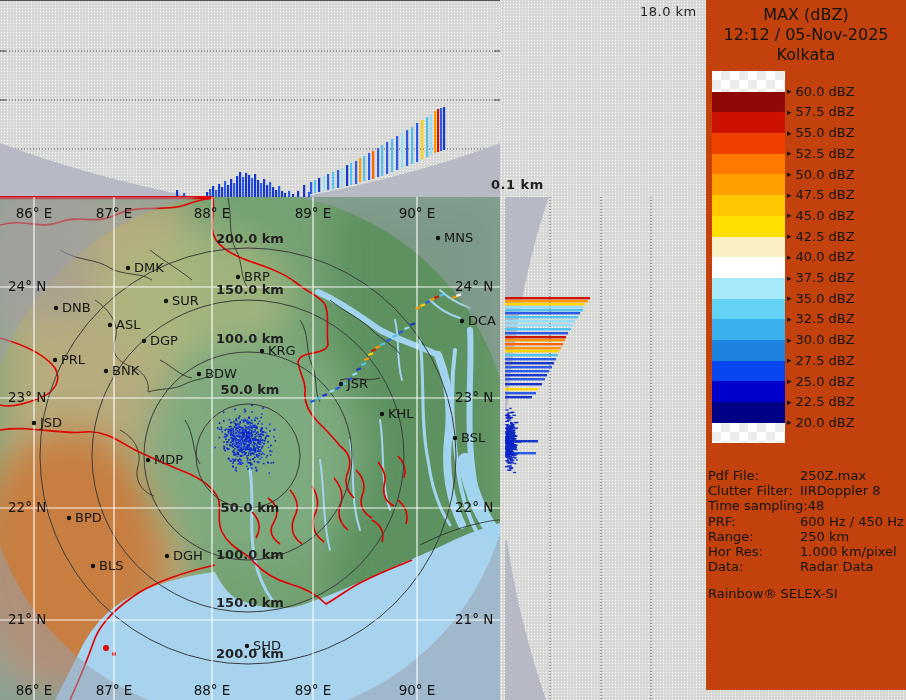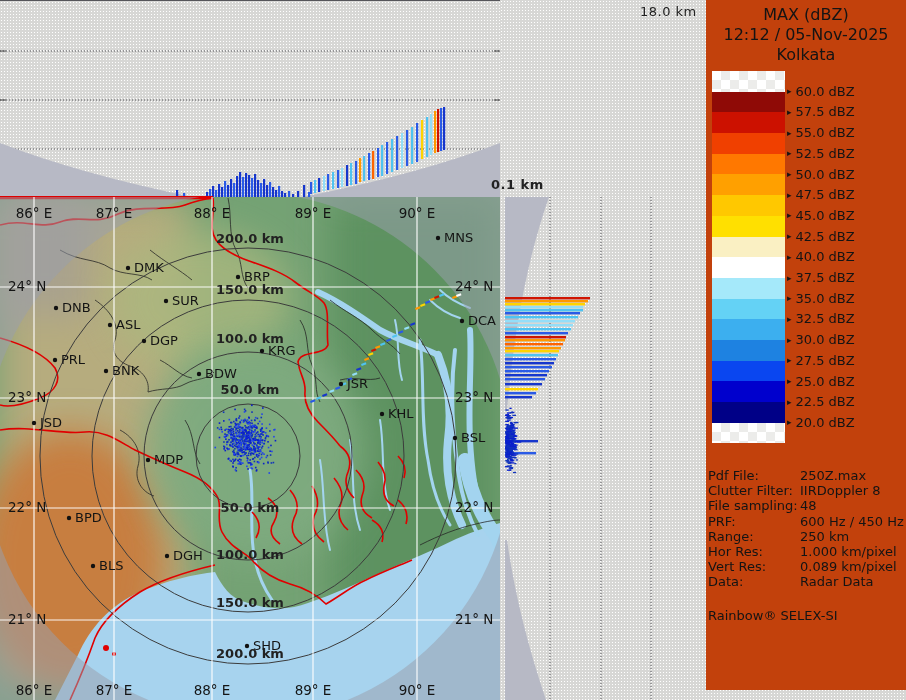--- a/index.html
+++ b/index.html
@@ -37,21 +37,21 @@
   .scale-tick{
     position:absolute;left:81px;width:115px;font-size:13px;white-space:nowrap;color:#141414;
     display:flex;align-items:center;
   }
   .scale-tick .arrow{font-size:9px;margin-right:4px;color:#141414;}
   
   #metadata{position:absolute;left:2px;top:468px;width:196px;font-size:13px;line-height:15.2px;color:#141414;}
   .meta-row{display:flex;}
   .meta-label{min-width:92px;white-space:nowrap;}
   .meta-value{white-space:pre-line;text-align:center;}
-  #meta-footer{margin-top:18px;}
+  #meta-footer{margin-top:12px;}
   svg{display:block;}
   text{font-family:"DejaVu Sans",sans-serif;}
 </style>
 </head>
 <body>
 
 <div id="root">
 
   <div id="top-panel" class="panel dither">
     <svg width="500" height="197" viewBox="0 0 500 197">
@@ -1467,38 +1467,34 @@
     <div id="metadata">
         <div class="meta-row">
           <span class="meta-label">Pdf File:</span>
           <span class="meta-value">250Z.max</span>
         </div>
         <div class="meta-row">
           <span class="meta-label">Clutter Filter:</span>
           <span class="meta-value">IIRDoppler 8</span>
         </div>
         <div class="meta-row">
-          <span class="meta-label">File sampling:</span>
+          <span class="meta-label">Time sampling:</span>
           <span class="meta-value">48</span>
         </div>
         <div class="meta-row">
           <span class="meta-label">PRF:</span>
           <span class="meta-value">600 Hz / 450 Hz</span>
         </div>
         <div class="meta-row">
           <span class="meta-label">Range:</span>
           <span class="meta-value">250 km</span>
         </div>
         <div class="meta-row">
           <span class="meta-label">Hor Res:</span>
           <span class="meta-value">1.000 km/pixel</span>
-        </div>
-        <div class="meta-row">
-          <span class="meta-label">Vert Res:</span>
-          <span class="meta-value">0.089 km/pixel</span>
         </div>
         <div class="meta-row">
           <span class="meta-label">Data:</span>
           <span class="meta-value">Radar Data</span>
         </div>
         <div id="meta-footer">Rainbow® SELEX-SI</div>
       </div>
   <div class="scale-tick" style="top: 83.7px;"><span class="arrow">▸</span>60.0 dBZ</div>
       <div class="scale-tick" style="top: 104.4px;"><span class="arrow">▸</span>57.5 dBZ</div>
       <div class="scale-tick" style="top: 125.1px;"><span class="arrow">▸</span>55.0 dBZ</div>

